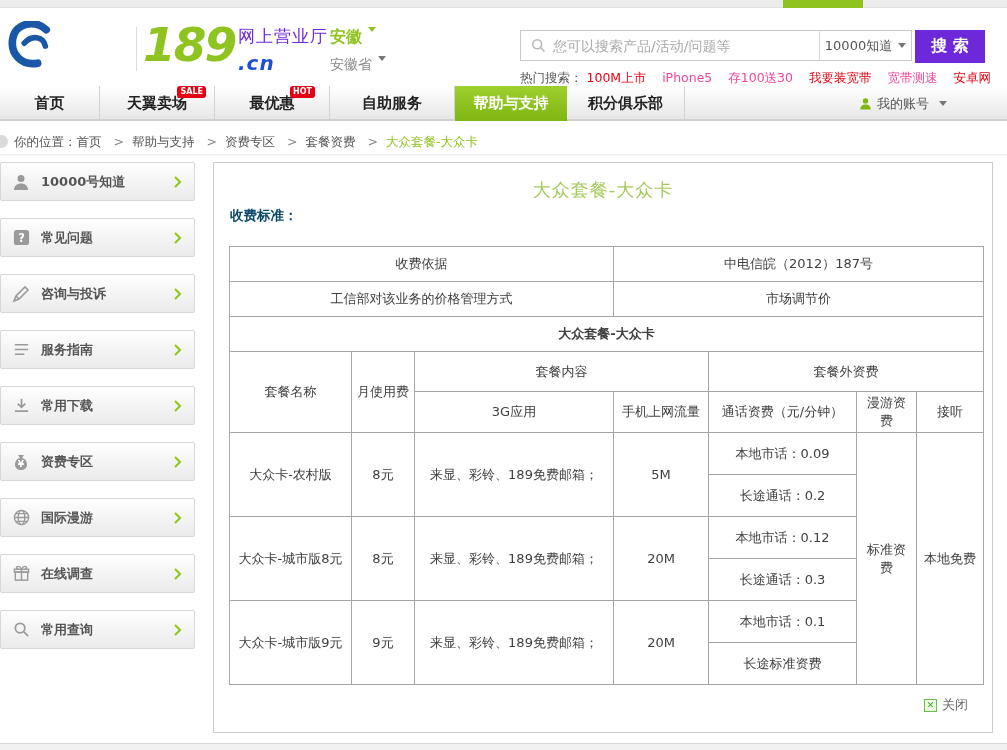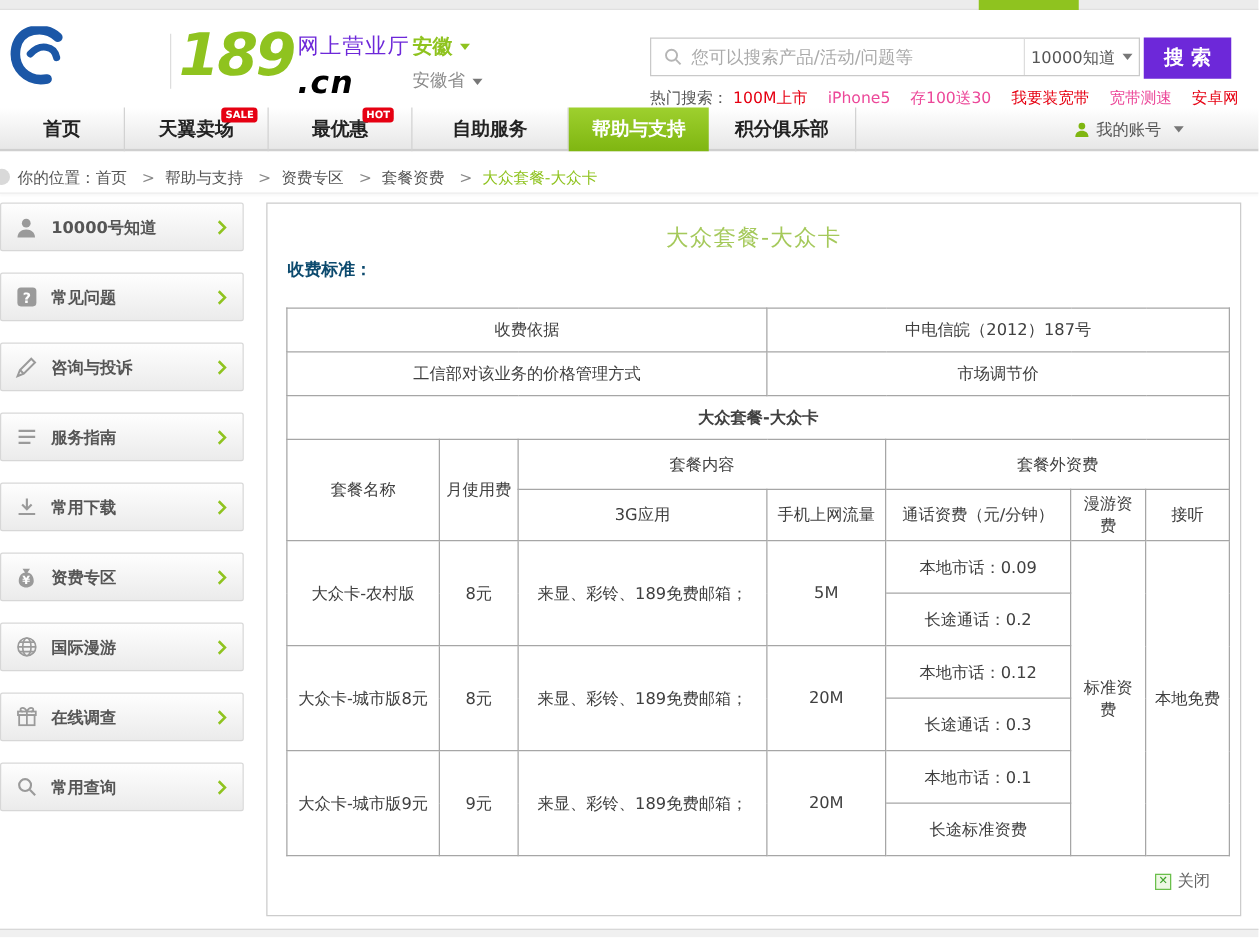--- a/index.html
+++ b/index.html
@@ -13,23 +13,23 @@
   
   .header { position:absolute; top:9px; left:0; width:1007px; height:77px; background:#fff; }
   .logo { position:absolute; left:8px; top:12px; display:flex; align-items:center; cursor:pointer; }
   .logo-text { margin-left:6px; }
   .logo-cn { font-size:23px; font-weight:bold; color:#1b57a7; letter-spacing:2px; line-height:26px; }
   .logo-en { font-size:10.5px; font-weight:bold; color:#1b57a7; letter-spacing:1.2px; }
   .logo-divider { position:absolute; left:136px; top:18px; height:44px; border-left:1px solid #ddd; }
   .brand-189 { position:absolute; left:143px; top:8px; font-size:47px; font-weight:bold; font-style:italic; color:#8fc31f; letter-spacing:-2px; }
   .brand-col { position:absolute; left:238px; top:16px; }
   .site-name { font-size:17px; color:#6d28d9; letter-spacing:1px; }
-  .brand-cn { font-size:25px; font-weight:bold; font-style:italic; color:#000000; margin-top:3px; letter-spacing:1px; }
+  .brand-cn { font-size:20px; font-weight:bold; font-style:italic; color:#1d4ed8; margin-top:3px; letter-spacing:1px; }
   .region-col { position:absolute; left:330px; top:18px; }
-  .region-row { display:flex; align-items:center; cursor:pointer; }
+  .region-row { display:flex; cursor:pointer; }
   .region-name { font-size:16px; font-weight:bold; color:#8fc31f; }
   .region-prov { font-size:14px; color:#8a8a8a; margin-top:8px; }
   .tri { display:inline-block; width:0; height:0; border-left:4px solid transparent; border-right:4px solid transparent; margin-left:6px; }
   .tri-green { border-top:5px solid #8fc31f; }
   .tri-gray { border-top:5px solid #777; }
 
   .search-box { position:absolute; left:520px; top:21px; width:392px; height:31px; border:1px solid #c9c9c9; background:#fff; display:flex; align-items:center; }
   .search-box .mag { margin:0 6px 0 9px; flex:0 0 auto; }
   .search-input { flex:1 1 auto; border:none; outline:none; font-size:14px; color:#333; height:27px; font-family:inherit; min-width:0; }
   .search-input::placeholder { color:#aaa; }

